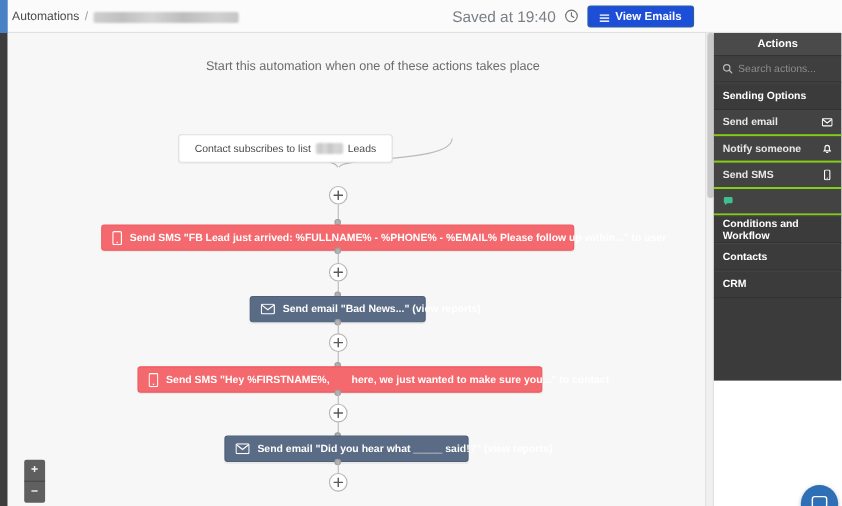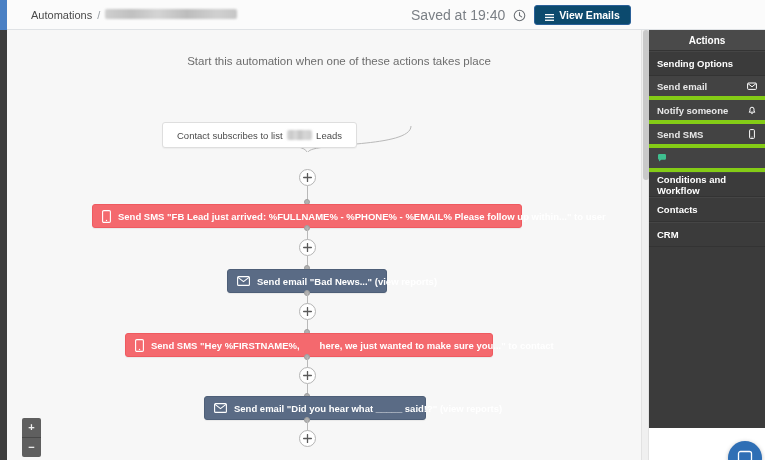--- a/index.html
+++ b/index.html
@@ -14,22 +14,22 @@
   
   .topbar {
     position: absolute; top: 0; left: 0; width: 765px; height: 30px;
     background: #fbfbfb; border-bottom: 1px solid #dfe2e5;
     display: flex; align-items: center;
   }
   .topbar-accent {
     width: 7px; height: 30px; background: #4a80c4; flex: 0 0 7px;
   }
   .breadcrumb {
-    margin-left: 24px; font-size: 11px; color: #4a4a4a;
-    display: flex; align-items: flex-start; gap: 5px; white-space: nowrap;
+    margin-left: 4px; font-size: 11px; color: #4a4a4a;
+    display: flex; align-items: flex-end; gap: 5px; white-space: nowrap;
   }
   .breadcrumb .crumb-link { color: #4a4a4a; }
   .breadcrumb .crumb-sep { color: #9aa0a6; }
   .redact {
     display: inline-block; height: 10px; border-radius: 2px;
     background: linear-gradient(90deg,#d8d8d8 0%,#c9c9c9 18%,#dadada 33%,#c4c4c4 52%,#d6d6d6 70%,#cfcfcf 100%);
     filter: blur(1.1px); vertical-align: middle;
   }
   .redact.rb { background: linear-gradient(90deg,#cfcfcf 0%,#c0c0c0 20%,#d4d4d4 40%,#bdbdbd 62%,#d0d0d0 85%,#c6c6c6 100%); }
   .redact.rpink {
@@ -40,21 +40,21 @@
     padding-right: 0; height: 30px;
   }
   .saved-text { font-size: 14px; color: #7a7f85; white-space: nowrap; }
   .clock-icon { width: 13px; height: 13px; display: block; }
   .btn {
     font-size: 10.5px; border-radius: 3px; white-space: nowrap;
     display: flex; align-items: center; justify-content: center;
     cursor: pointer; height: 20px; padding: 0 10px;
   }
   .btn-primary {
-    background: #0c4a6e; color: #ffffff; border: 1px solid #2a6099;
+    background: #1d4ed8; color: #ffffff; border: 1px solid #2a6099;
     font-weight: bold; gap: 5px;
   }
   .btn-white {
     background: #ffffff; color: #44474b; border: 1px solid #d5d8dc;
     font-weight: bold;
   }
   .list-icon { width: 9px; height: 7px; display: block; }
   .seg-group { display: flex; height: 21px; }
   .seg {
     font-size: 10px; font-weight: bold; display: flex; align-items: center;
@@ -142,21 +142,21 @@
   }
   .zoom-ctrl .zbtn {
     flex: 1; display: flex; align-items: center; justify-content: center;
     color: #f0f0f0; font-size: 11px; line-height: 1; cursor: pointer;
     border-bottom: 1px solid #484848; font-weight: bold;
   }
   .zoom-ctrl .zbtn:last-child { border-bottom: none; }
 
   
   .sidebar {
-    position: absolute; top: 30px; left: 649px; width: 116px; height: 398px;
+    position: absolute; top: 30px; left: 649px; width: 116px; height: 316px;
     background: #3b3b3b; overflow: hidden;
   }
   .sb-header {
     height: 21px; background: #4a4a4a; color: #ffffff;
     font-size: 10px; font-weight: bold; display: flex;
     align-items: center; justify-content: center;
     border-bottom: 1px solid #343434;
   }
   .sb-search {
     height: 24px; background: #3f3f3f; display: flex; align-items: center;
@@ -171,21 +171,21 @@
   .sb-search input::placeholder { color: #8c8c8c; }
   .sb-section {
     height: 25px; display: flex; align-items: center; padding: 0 8px;
     color: #ffffff; font-size: 9.5px; font-weight: bold;
     background: #3b3b3b; border-bottom: 1px solid #333333;
     border-top: 1px solid #454545; cursor: pointer;
   }
   .sb-item {
     height: 24px; display: flex; align-items: center; padding: 0 8px;
     color: #e8e8e8; font-size: 9.5px; font-weight: bold;
-    background: #434343; border-bottom: 4px solid #84cc16; cursor: pointer;
+    background: #434343; border-bottom: 2px solid #84cc16; cursor: pointer;
     justify-content: space-between;
   }
   .sb-item .ico { width: 10px; height: 10px; flex: 0 0 10px; }
 
   .chat-widget {
     position: absolute; left: 728px; top: 441px; width: 34px; height: 34px;
     border-radius: 50%; background: #2f6fb5;
     display: flex; align-items: center; justify-content: center;
     box-shadow: 0 1px 4px rgba(0,0,0,0.25); cursor: pointer;
   }
@@ -353,20 +353,29 @@
     </div>
   </div>
 
   <div class="canvas-scrollbar">
     <div class="thumb"></div>
   </div>
 
   <div class="sidebar">
     <div class="sb-header">Actions</div>
 
+    <div class="sb-search">
+      <span>
+        <svg viewBox="0 0 9 9">
+            <circle cx="3.7" cy="3.7" r="2.9" fill="none" stroke="#b9b9b9" stroke-width="1.1"></circle>
+            <path d="M5.9 5.9L8.4 8.4" stroke="#b9b9b9" stroke-width="1.1" stroke-linecap="round"></path>
+          </svg>
+      </span>
+      <input type="text" placeholder="Search actions..." style="">
+    </div>
 
     <div class="sb-section">
       <span>Sending Options</span>
     </div>
 
     <div class="sb-item">
       <span>Send email</span>
       <span class="ico">
         <svg viewBox="0 0 10 10">
             <rect x="0.6" y="2" width="8.8" height="6.4" rx="0.8" fill="none" stroke="#ffffff" stroke-width="1"></rect>

